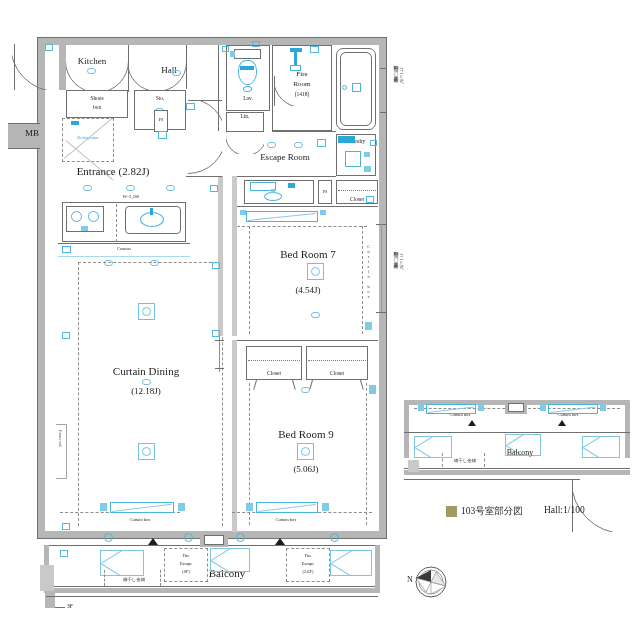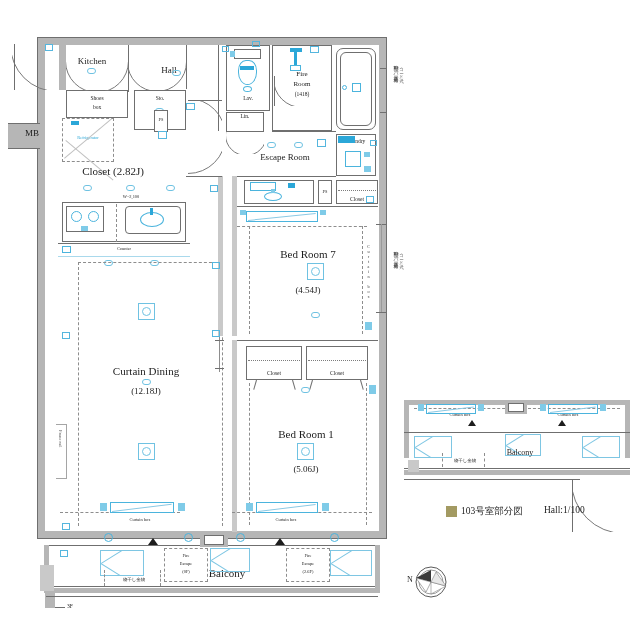--- a/index.html
+++ b/index.html
@@ -102,21 +102,21 @@
 
   <div class="inner" style="left:154px;top:110px;width:14px;height:22px;"></div>
   <div class="room-name rn-xxs" style="left:153px;top:117px;width:16px;">PS</div>
 
   <div class="abs" style="left:62px;top:118px;width:52px;height:44px;border:1px dashed #8d8d8d;"></div>
   <div class="room-name rn-xxs cyan" style="left:62px;top:135px;width:52px;">Refrigerator</div>
   <div class="cyan-f" style="left:71px;top:121px;width:8px;height:4px;"></div>
   <div class="line" style="left:66px;top:140px;width:62px;height:1px;transform:rotate(40deg);transform-origin:0 0;background:#c0c0c0;"></div>
   <div class="line" style="left:64px;top:158px;width:62px;height:1px;transform:rotate(-40deg);transform-origin:0 0;background:#c0c0c0;"></div>
 
-  <div class="room-name rn-lg" style="left:48px;top:165px;width:130px;">Closet (2.82J)</div>
+  <div class="room-name rn-lg" style="left:48px;top:165px;width:130px;">Entrance (2.82J)</div>
 
   <div class="inner" style="left:62px;top:202px;width:124px;height:40px;"></div>
   <div class="room-name rn-xxs" style="left:108px;top:194px;width:46px;">W=2,100</div>
   <div class="inner" style="left:66px;top:206px;width:38px;height:26px;"></div>
   <div class="cyan-b" style="left:71px;top:211px;width:11px;height:11px;border-radius:50%;"></div>
   <div class="cyan-b" style="left:88px;top:211px;width:11px;height:11px;border-radius:50%;"></div>
   <div class="cyan-f2" style="left:81px;top:226px;width:7px;height:5px;"></div>
   <div class="inner" style="left:125px;top:206px;width:56px;height:28px;border-radius:4px;"></div>
   <div class="cyan-b" style="left:140px;top:212px;width:24px;height:15px;border-radius:50%;"></div>
   <div class="cyan-f" style="left:150px;top:208px;width:3px;height:7px;"></div>
@@ -225,21 +225,21 @@
   <div class="inner" style="left:306px;top:346px;width:62px;height:34px;"></div>
   <div class="dot-h" style="left:248px;top:360px;width:52px;"></div>
   <div class="dot-h" style="left:308px;top:360px;width:58px;"></div>
   <div class="room-name rn-xs" style="left:246px;top:370px;width:56px;">Closet</div>
   <div class="room-name rn-xs" style="left:306px;top:370px;width:62px;">Closet</div>
   <div class="line" style="left:256px;top:380px;width:1px;height:10px;transform:rotate(16deg);transform-origin:top;"></div>
   <div class="line" style="left:292px;top:380px;width:1px;height:10px;transform:rotate(-16deg);transform-origin:top;"></div>
   <div class="line" style="left:312px;top:380px;width:1px;height:10px;transform:rotate(16deg);transform-origin:top;"></div>
   <div class="line" style="left:360px;top:380px;width:1px;height:10px;transform:rotate(-16deg);transform-origin:top;"></div>
 
-  <div class="room-name rn-lg" style="left:248px;top:428px;width:116px;">Bed Room 1</div>
+  <div class="room-name rn-lg" style="left:248px;top:428px;width:116px;">Bed Room 9</div>
   <div class="room-name rn-md" style="left:248px;top:464px;width:116px;">(5.06J)</div>
   <div class="hex" style="left:297px;top:443px;">
       <div class="hexin"></div>
     </div>
   <div class="dl" style="left:301px;top:387px;"></div>
   <div class="dash-v" style="left:249px;top:383px;height:142px;"></div>
   <div class="dash-v" style="left:366px;top:383px;height:142px;"></div>
   <div class="cyan-f2" style="left:369px;top:385px;width:7px;height:9px;"></div>
 
   <div class="room-name rn-lg" style="left:85px;top:365px;width:122px;">Curtain Dining</div>

